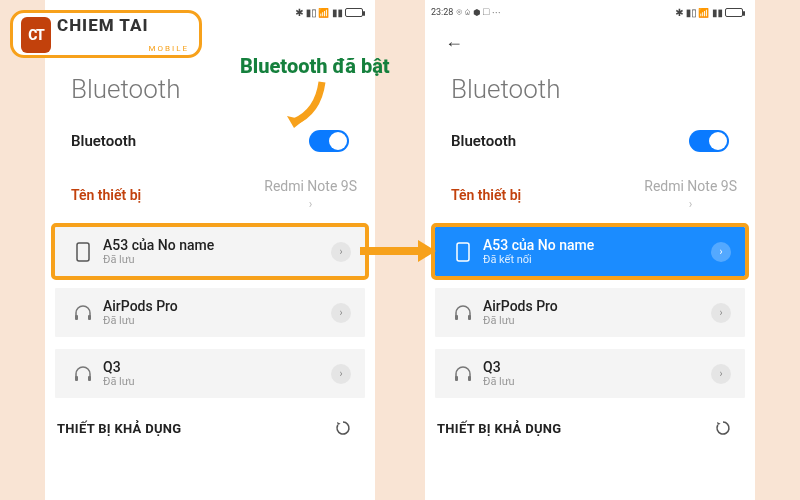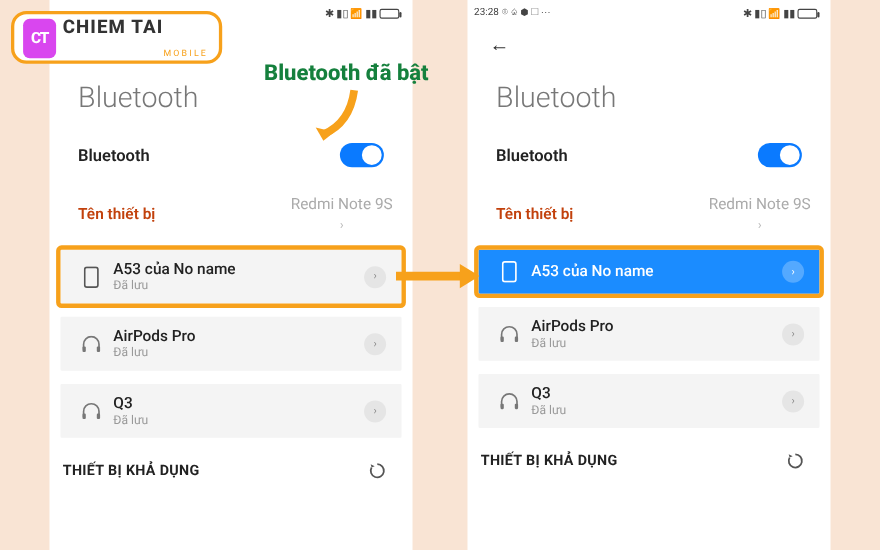--- a/index.html
+++ b/index.html
@@ -1,19 +1,19 @@
 <!DOCTYPE html>
 <html><head>
 <meta charset="utf-8">
 <style>
   * { box-sizing: border-box; margin: 0; padding: 0; }
   body { width: 800px; height: 500px; background: #f9e4d4; font-family: -apple-system, Segoe UI, Roboto, sans-serif; position: relative; overflow: hidden; }
   
   .logo-badge { position: absolute; top: 10px; left: 10px; border: 3px solid #f7a11b; border-radius: 14px; padding: 4px 10px 2px 8px; background: #fff; display: flex; align-items: center; gap: 6px; z-index: 10; }
-  .logo-sq { width: 30px; height: 36px; background: #d946ef; border-radius: 6px; display: flex; align-items: center; justify-content: center; color: #fff; font-weight: 800; font-size: 14px; letter-spacing: -1px; }
+  .logo-sq { width: 30px; height: 36px; background: #c2410c; border-radius: 6px; display: flex; align-items: center; justify-content: center; color: #fff; font-weight: 800; font-size: 14px; letter-spacing: -1px; }
   .logo-txt { display: flex; flex-direction: row; line-height: 1; }
   .logo-main { font-size: 17px; font-weight: 800; color: #333; letter-spacing: 1px; }
   .logo-sub { font-size: 8px; color: #f7a11b; letter-spacing: 2px; text-align: left; margin-top: 28px; }
   
   .annot-label { position: absolute; top: 54px; left: 240px; color: #15803d; font-weight: 800; font-size: 20px; z-index: 10; white-space: nowrap; }
   .annot-arrow-down { position: absolute; top: 78px; left: 282px; z-index: 10; }
   .annot-arrow-right { position: absolute; top: 238px; left: 358px; z-index: 10; }
   
   .phones { display: flex; justify-content: space-between; padding: 0 45px; }
   .phone { width: 330px; height: 500px; background: #fff; position: relative; overflow: hidden; }
@@ -189,20 +189,21 @@
     </div>
     <div class="dev-zone">
       <div class="dev-card hl active">
         <div class="dev-icon">
             <svg width="14" height="20" viewBox="0 0 14 20">
               <rect x="1" y="1" width="12" height="18" rx="2" fill="none" stroke="#fff" stroke-width="1.5"></rect>
             </svg>
           </div>
         <div class="dev-info">
             <div class="dev-name">A53 của No name</div>
+            <div class="dev-sub">Đã kết nối</div>
           </div>
         <div class="dev-more">›</div>
       </div>
       <div class="dev-card">
         <div class="dev-icon">
             <svg width="18" height="16" viewBox="0 0 18 16">
               <path d="M2 13 V8 a7 7 0 0 1 14 0 V13" fill="none" stroke="#777" stroke-width="1.5"></path>
               <rect x="1" y="10" width="3" height="5" rx="1" fill="#777"></rect>
               <rect x="14" y="10" width="3" height="5" rx="1" fill="#777"></rect>
             </svg>

